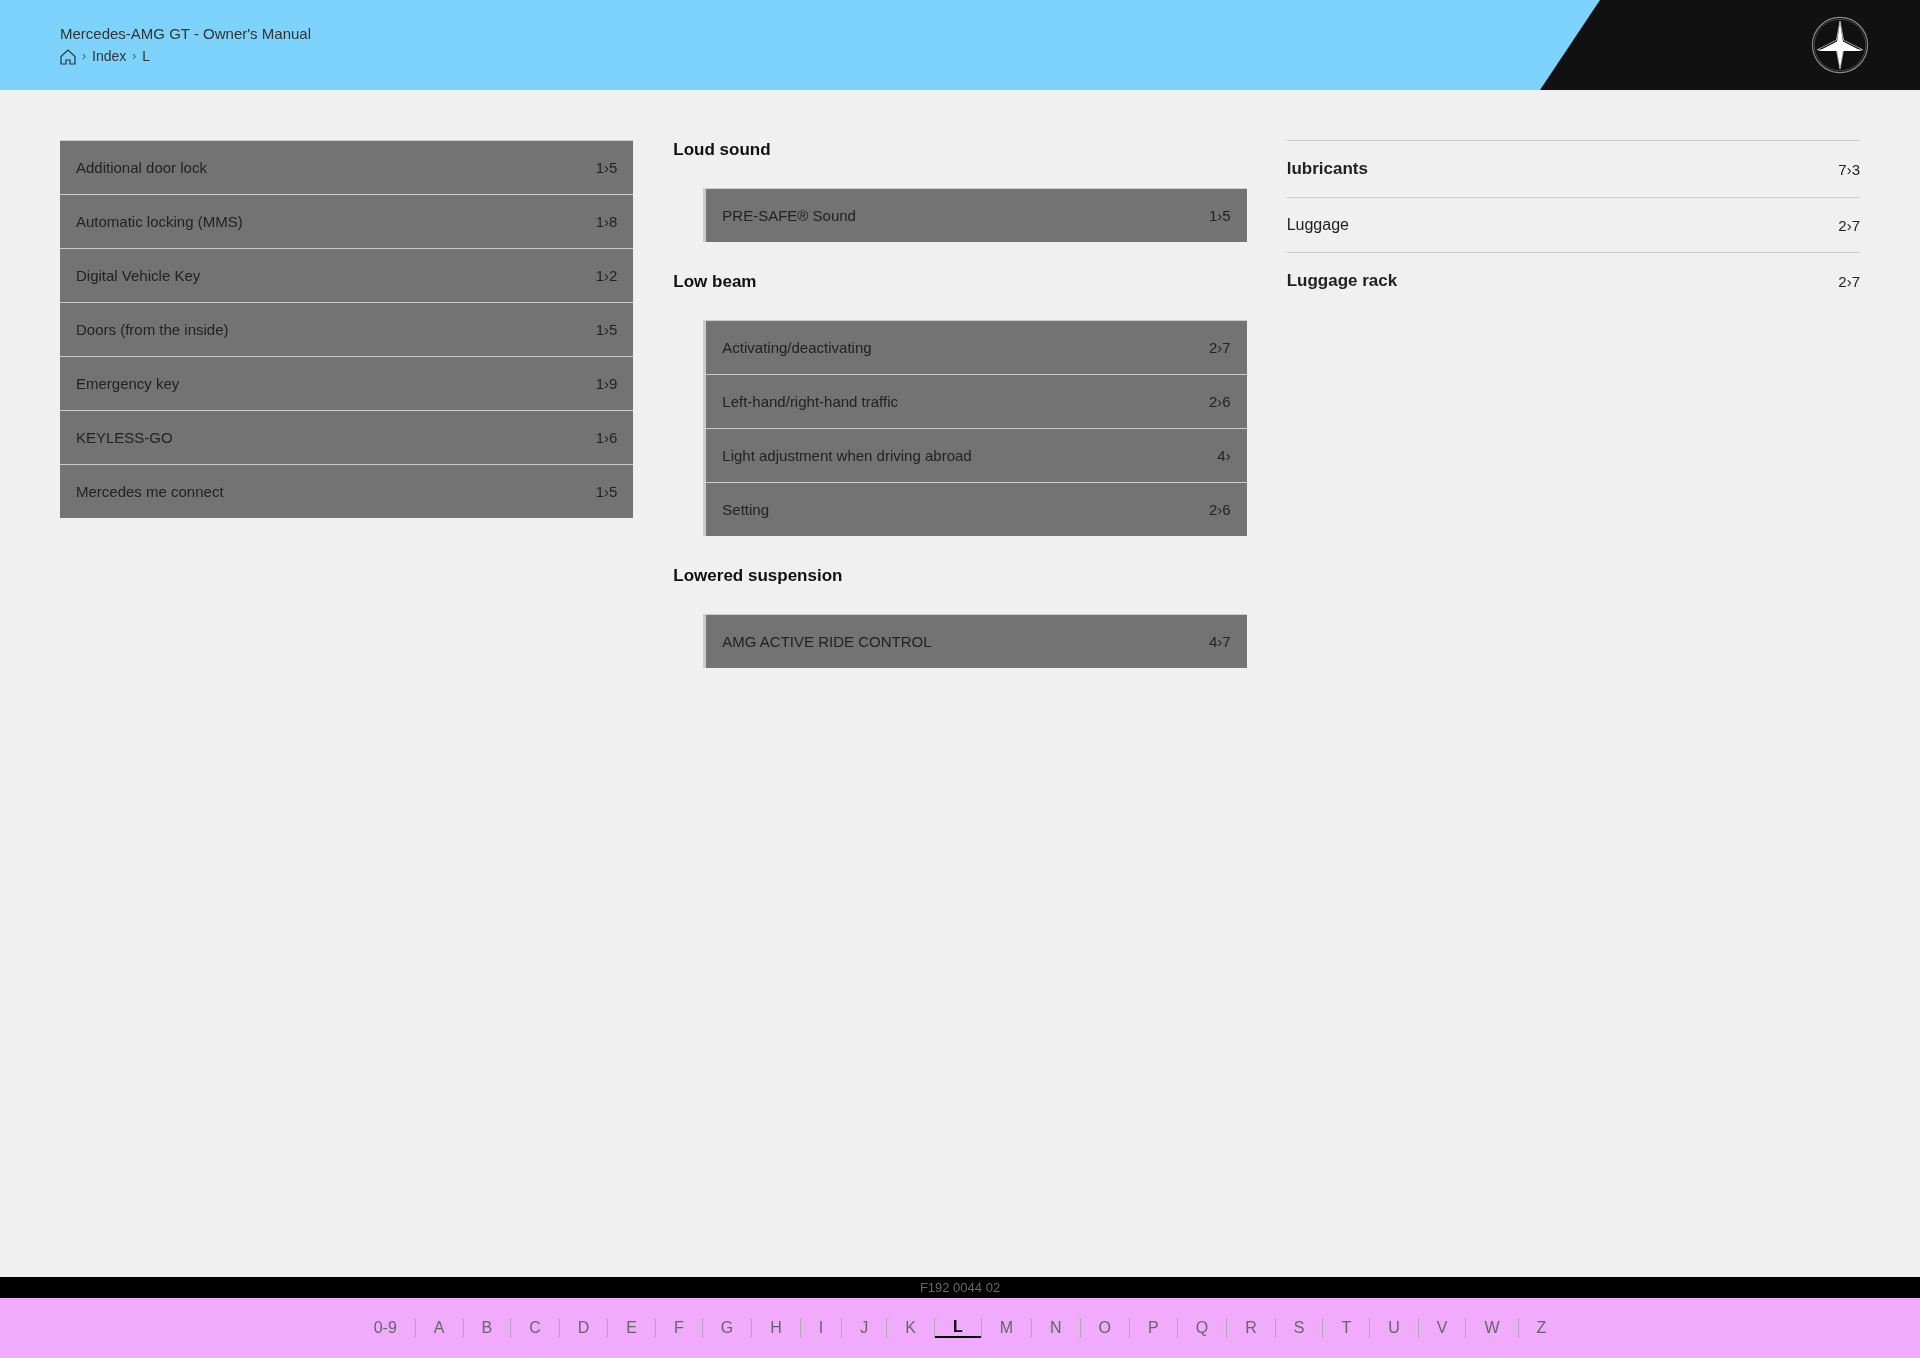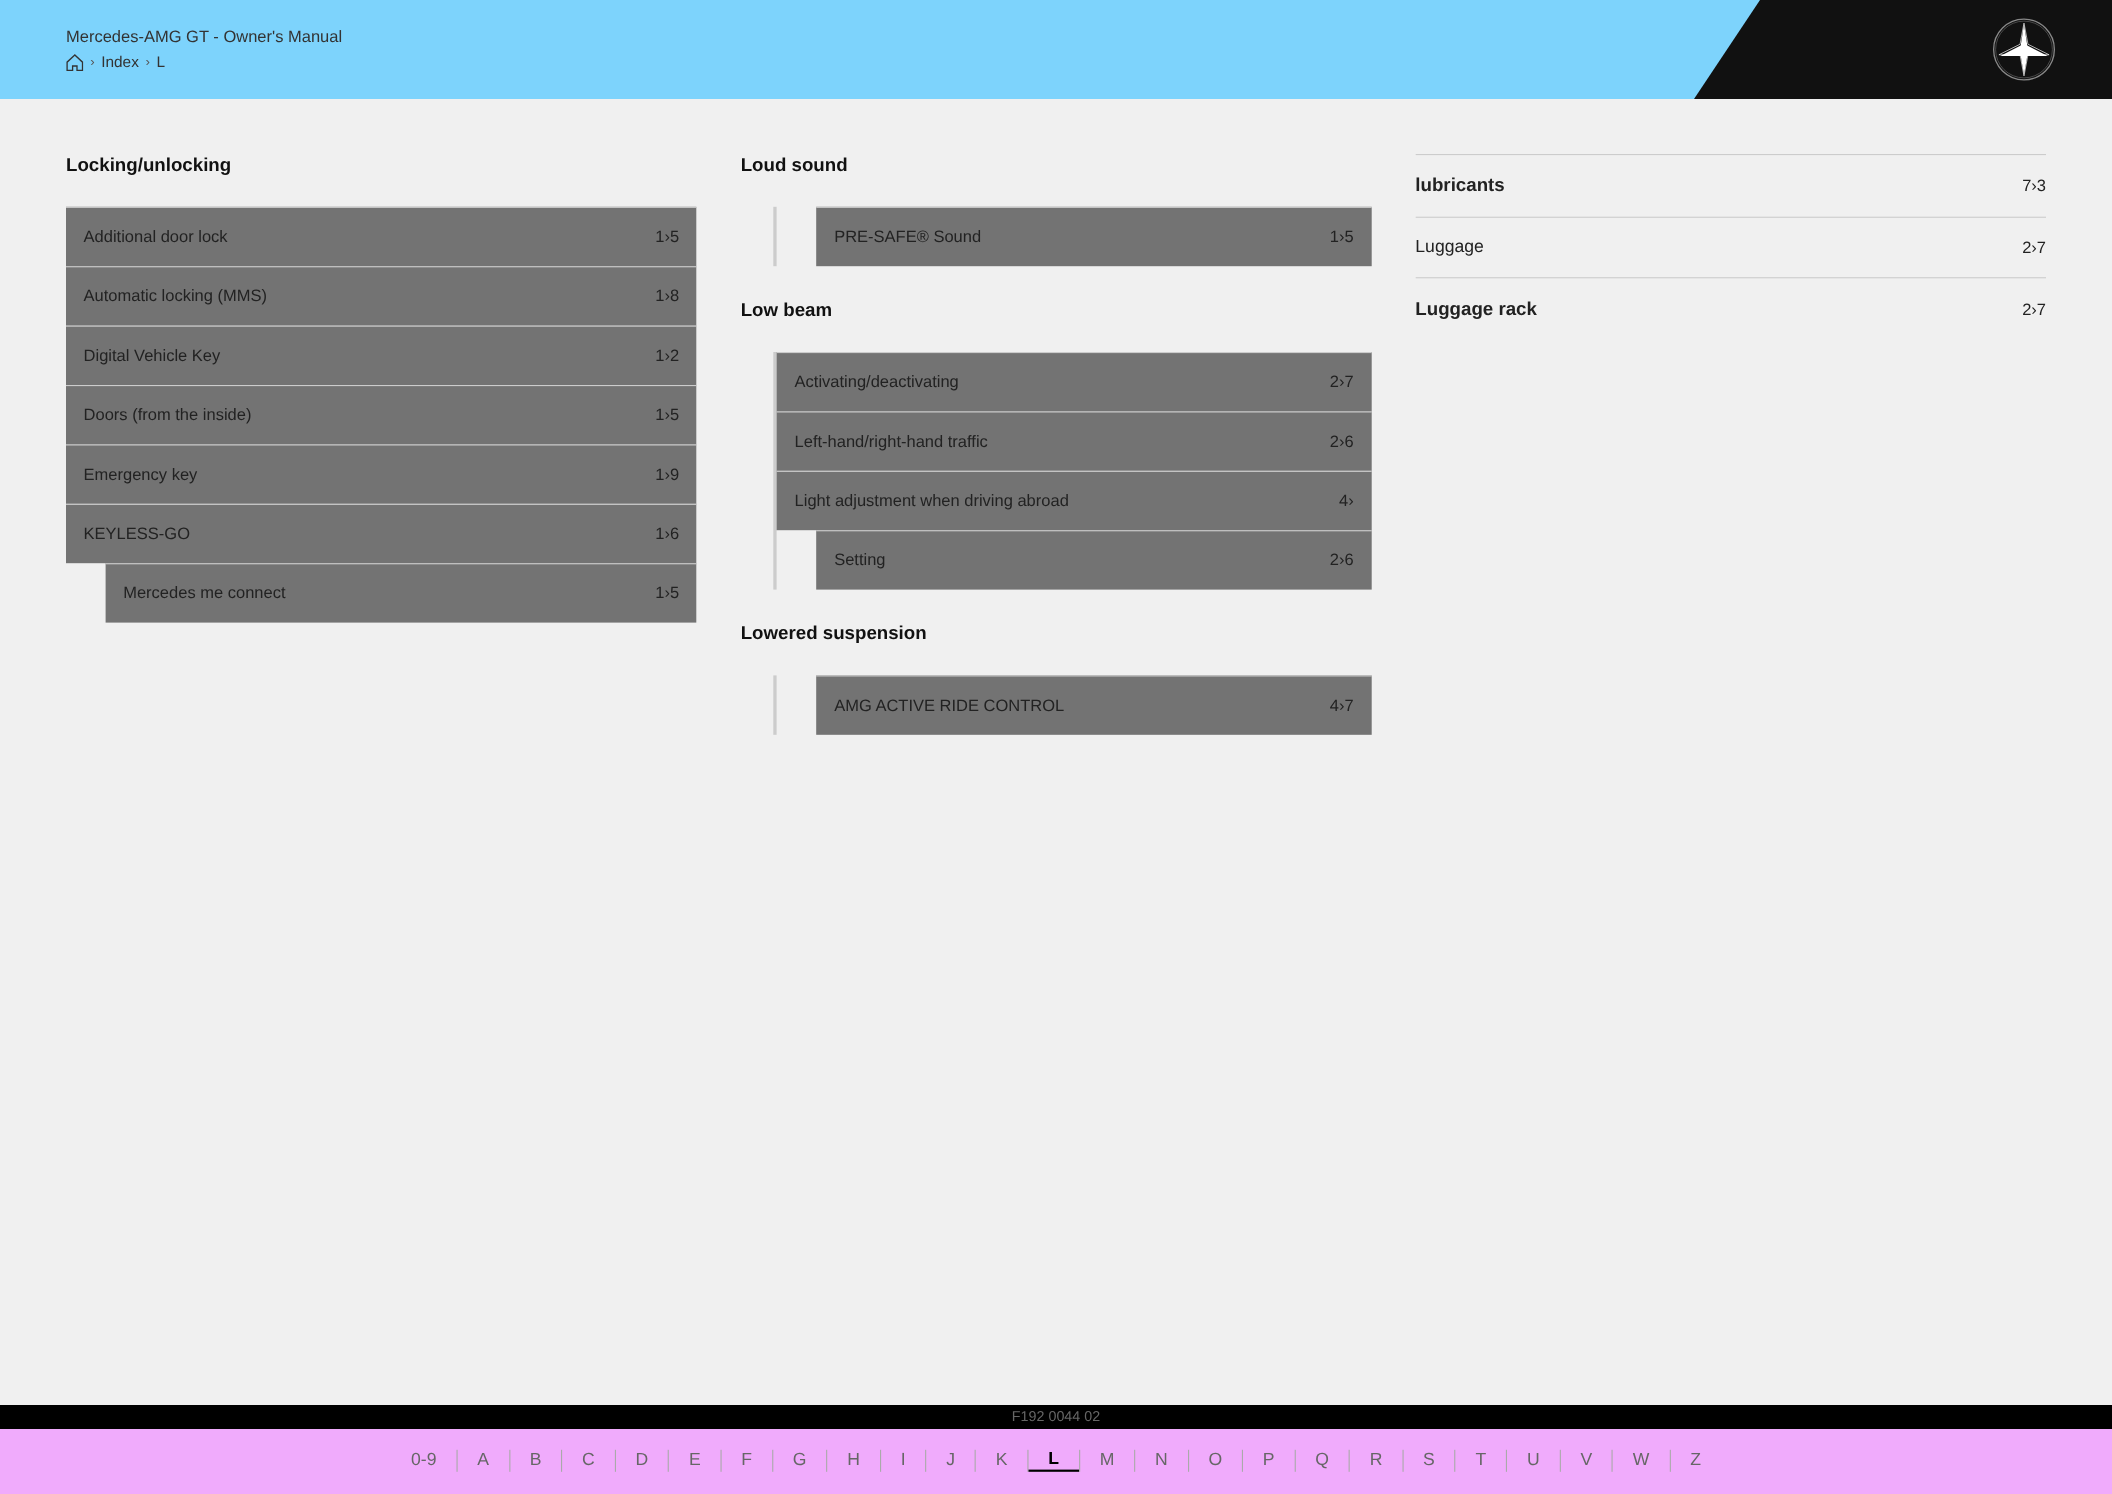--- a/index.html
+++ b/index.html
@@ -92,21 +92,20 @@
       align-items: center;
       justify-content: space-between;
       padding: 18px 16px;
       border-top: 1px solid #ccc;
       background: #737373;
       font-size: 15px;
       color: #222;
     }
     .index-item:last-child {
       border-bottom: none;
-      margin-left: 36px;
     }
 
     .sub-items {
       margin-left: 30px;
       border-left: 3px solid #ccc;
       margin-bottom: 10px;
     }
 
     .page-ref {
       display: flex;
@@ -188,21 +187,20 @@
       <polygon points="50,10 56,42 88,58 56,58 50,90 44,58 12,58 44,42" fill="none" stroke="white" stroke-width="1"></polygon>
 
       <path d="M50 12 L55 44 L86 60 L55 60 L50 88 L45 60 L14 60 L45 44 Z" fill="white"></path>
     </svg>
   </div>
 </div>
 
 <div class="main-content">
 
   <div class="col">
-    <div class="section-heading">Locking/unlocking</div>
     <div class="index-group" id="col1-items">
     <div class="index-item">
           <span>Additional door lock</span>
           <span class="page-ref">1›5</span>
         </div>
         <div class="index-item">
           <span>Automatic locking (MMS)</span>
           <span class="page-ref">1›8</span>
         </div>
         <div class="index-item">

